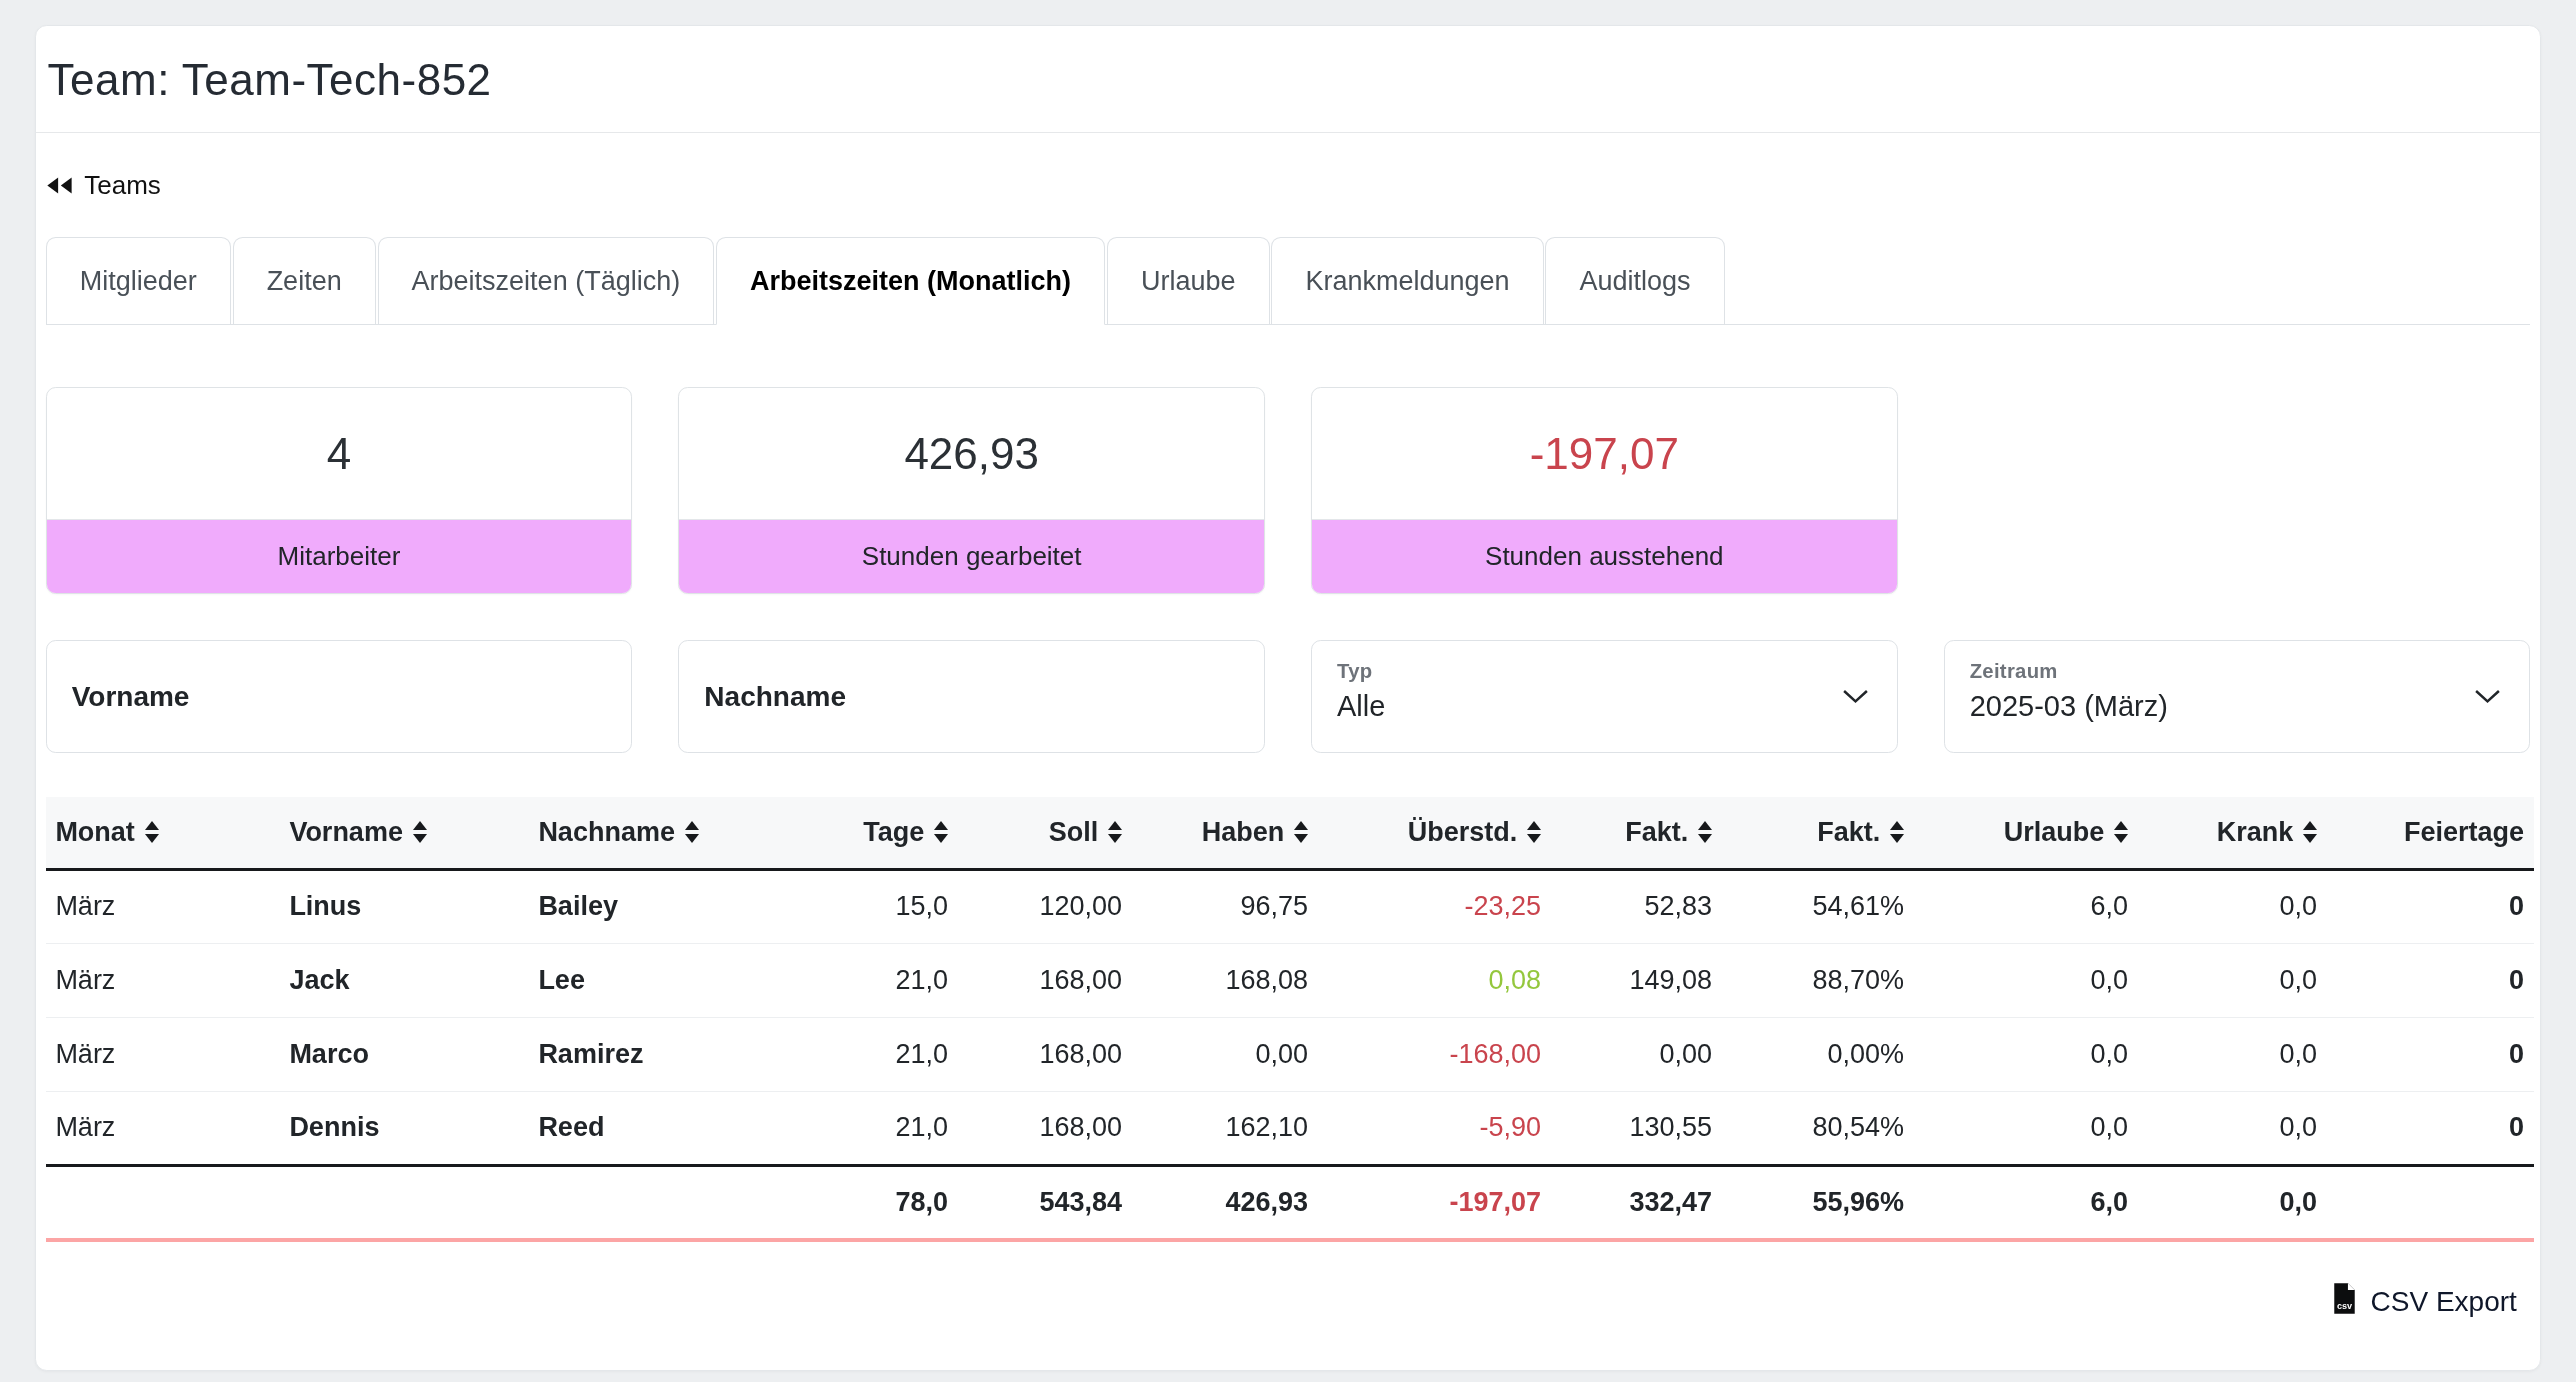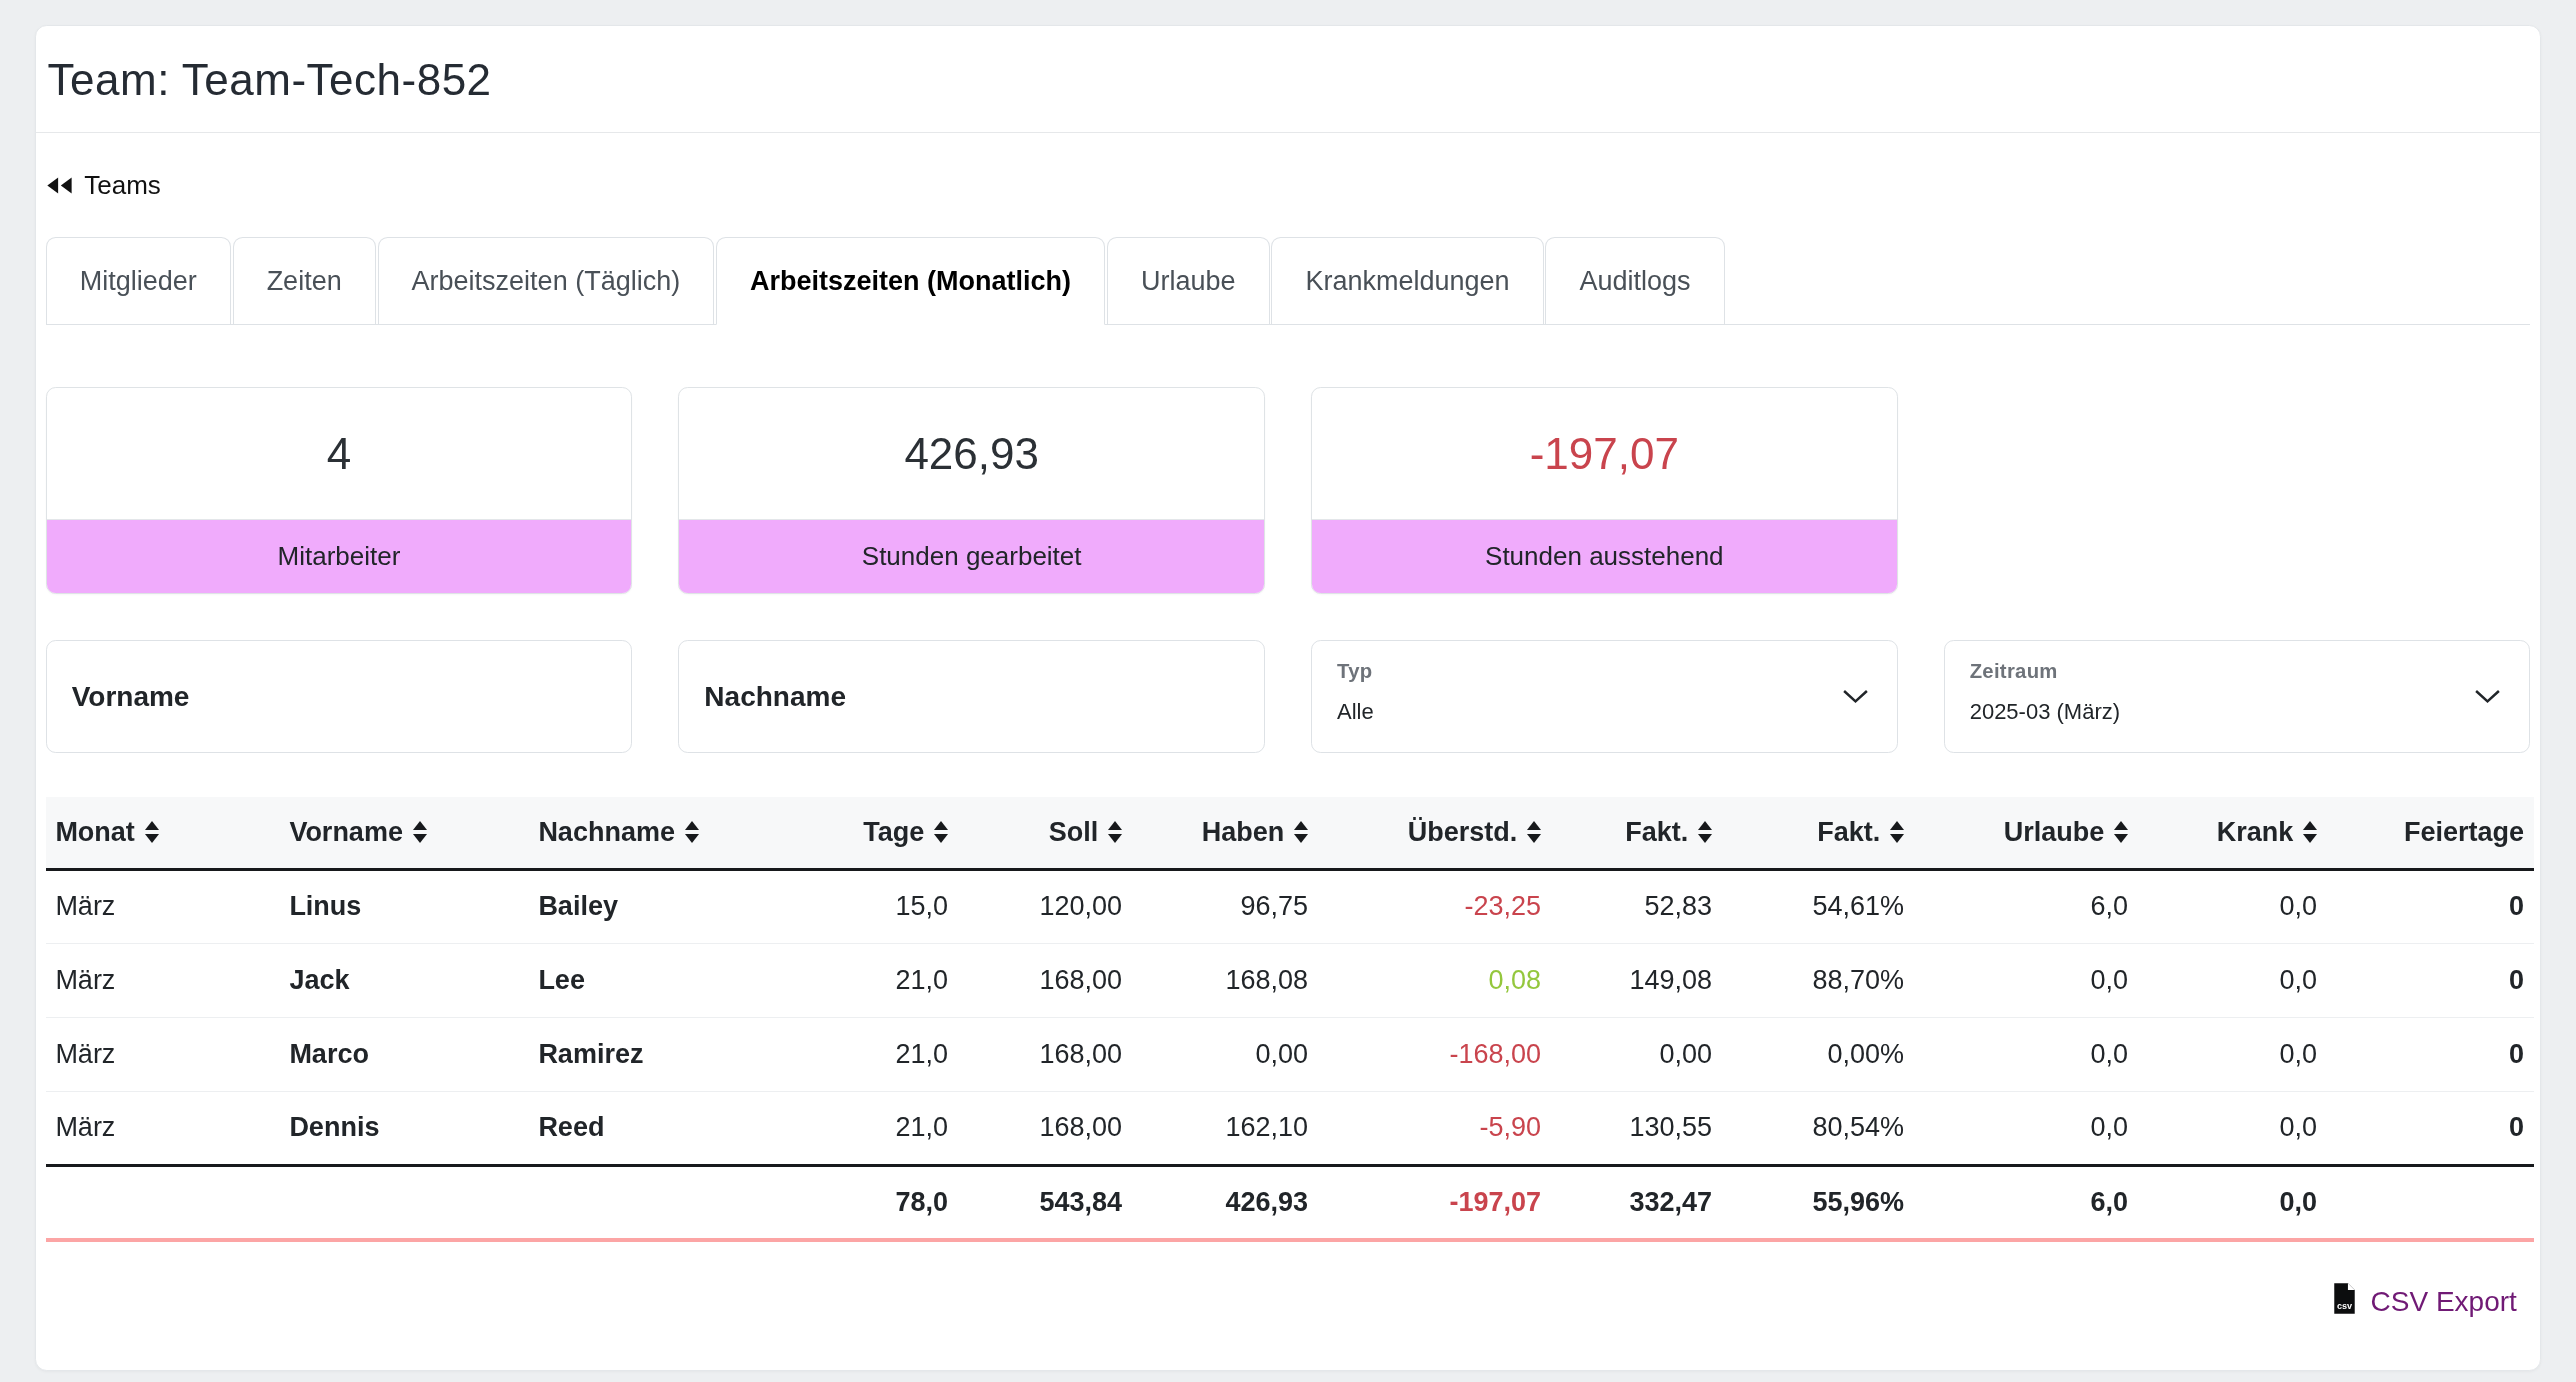--- a/index.html
+++ b/index.html
@@ -135,22 +135,22 @@
   }
   .filter-select .sel-label {
     display: block;
     font-size: 20.3px;
     font-weight: 700;
     color: #6e737a;
     letter-spacing: 0.3px;
   }
   .filter-select .sel-value {
     display: block;
-    margin-top: 16px;
-    font-size: 22px;
+    margin-top: 7px;
+    font-size: 29px;
     color: #212529;
   }
   .filter-select .chevron {
     position: absolute;
     right: 27px;
     top: 50%;
     transform: translateY(-50%);
   }
 
   
@@ -216,21 +216,21 @@
     margin-top: 41px;
     display: flex;
     justify-content: flex-end;
     padding-right: 13.5px;
   }
   .csv-link {
     display: inline-flex;
     align-items: center;
     gap: 13.5px;
     font-size: 28px;
-    color: #701a75;
+    color: #0f172a;
     text-decoration: none;
     cursor: pointer;
     text-align: right;
   }
 </style>
 </head>
 <body>
 
 <div class="card">
   <div class="card-header">

